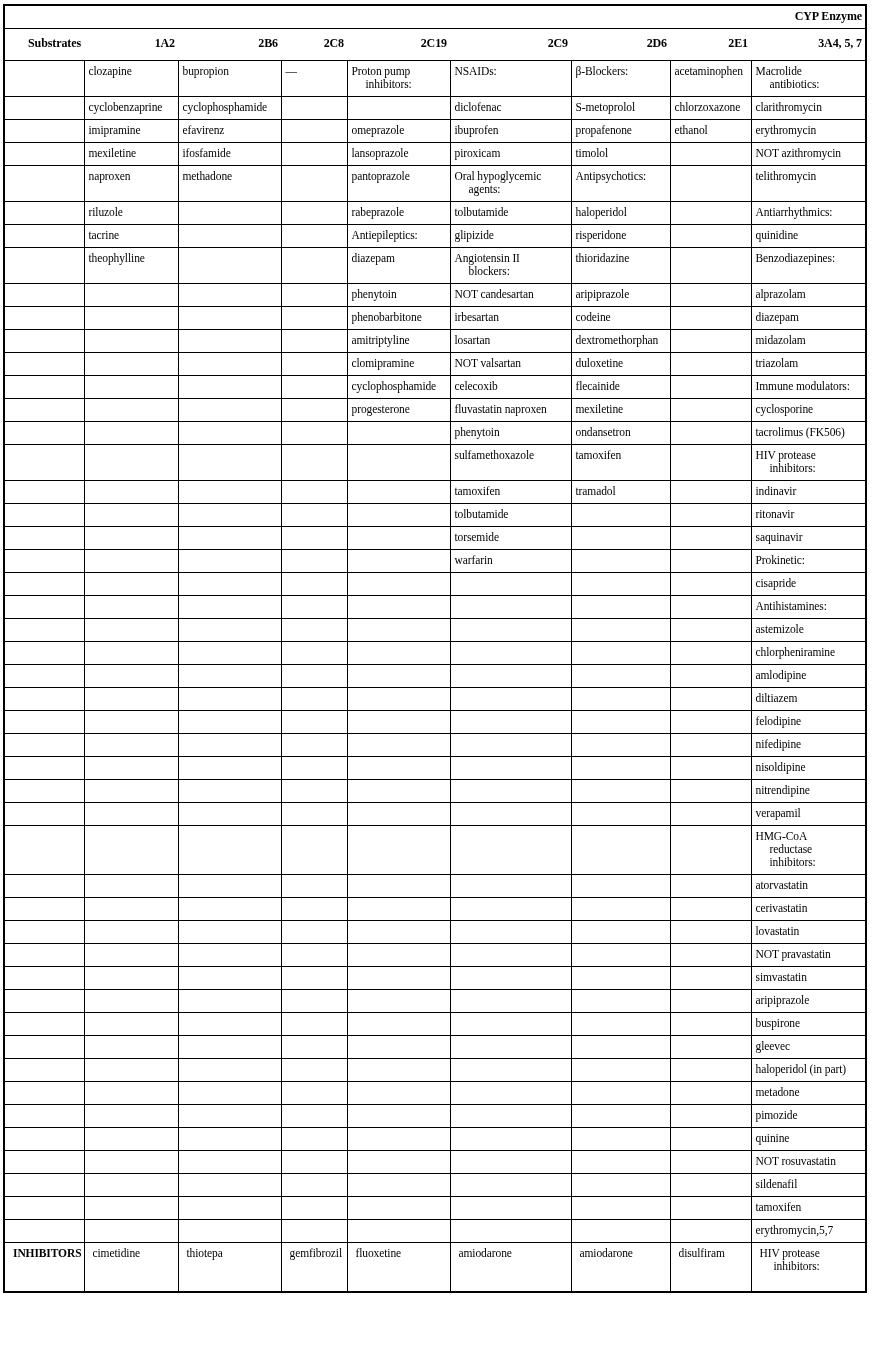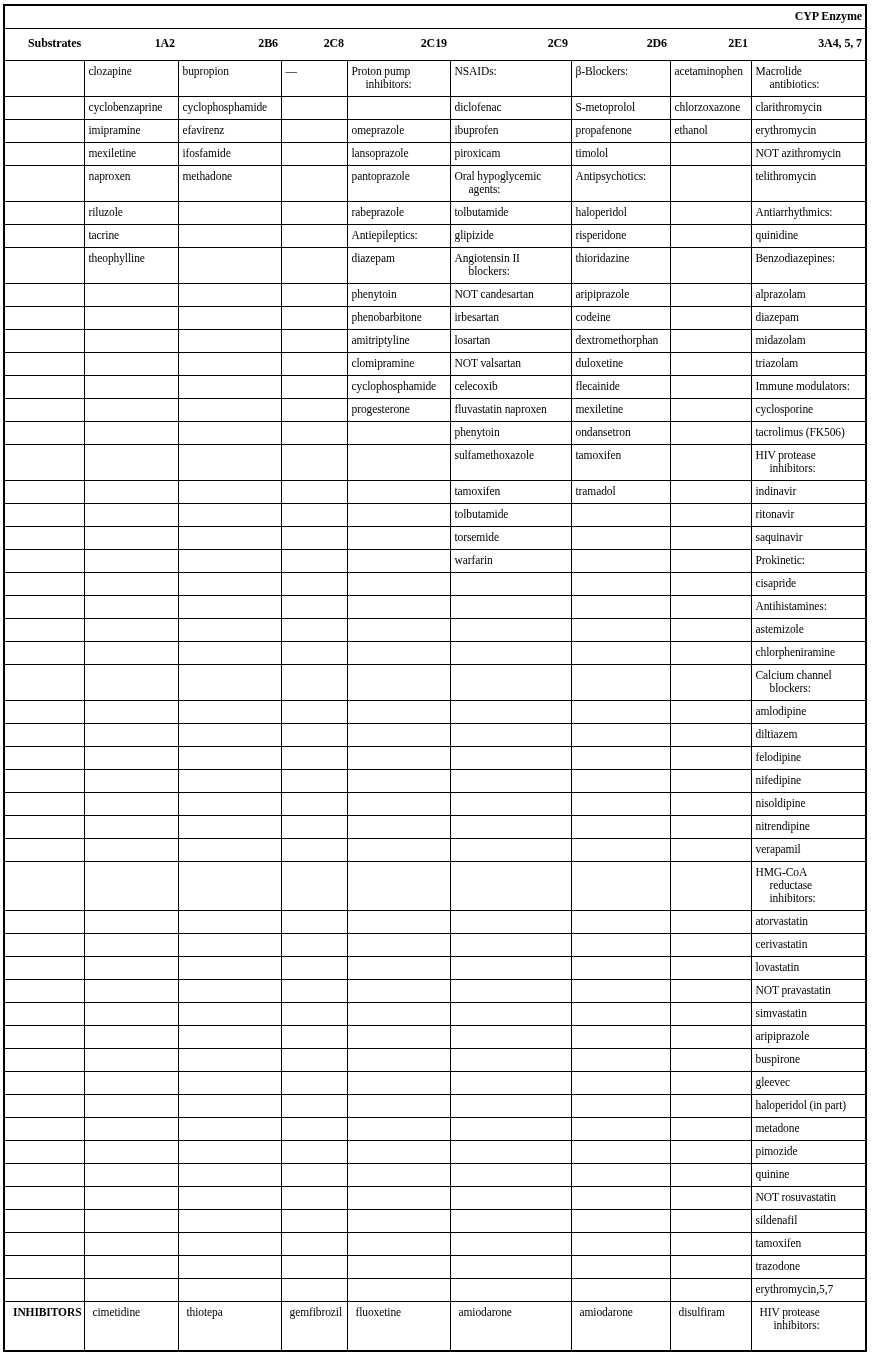--- a/index.html
+++ b/index.html
@@ -547,34 +547,20 @@
         <tr>
           <td class="rowlabel"></td>
           <td></td>
           <td></td>
           <td></td>
           <td></td>
           <td></td>
           <td></td>
           <td></td>
           <td>
-            <div class="ct">Calcium channel
-blockers:</div>
-          </td>
-        </tr>
-        <tr>
-          <td class="rowlabel"></td>
-          <td></td>
-          <td></td>
-          <td></td>
-          <td></td>
-          <td></td>
-          <td></td>
-          <td></td>
-          <td>
             <div class="ct">amlodipine</div>
           </td>
         </tr>
         <tr>
           <td class="rowlabel"></td>
           <td></td>
           <td></td>
           <td></td>
           <td></td>
           <td></td>
@@ -850,33 +836,20 @@
           <td class="rowlabel"></td>
           <td></td>
           <td></td>
           <td></td>
           <td></td>
           <td></td>
           <td></td>
           <td></td>
           <td>
             <div class="ct">tamoxifen</div>
-          </td>
-        </tr>
-        <tr>
-          <td class="rowlabel"></td>
-          <td></td>
-          <td></td>
-          <td></td>
-          <td></td>
-          <td></td>
-          <td></td>
-          <td></td>
-          <td>
-            <div class="ct">trazodone</div>
           </td>
         </tr>
         <tr>
           <td class="rowlabel"></td>
           <td></td>
           <td></td>
           <td></td>
           <td></td>
           <td></td>
           <td></td>

